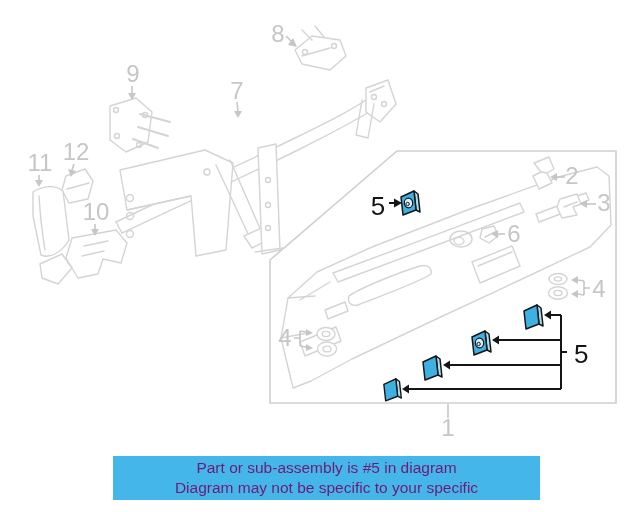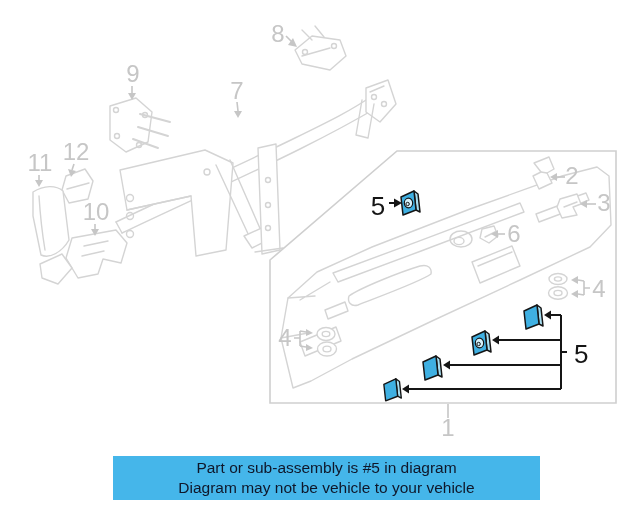--- a/index.html
+++ b/index.html
@@ -214,17 +214,17 @@
 
   <g>
     <use href="#clip-ring" transform="translate(399,188)"></use>
     <use href="#clip-plain" transform="translate(522,302)"></use>
     <use href="#clip-ring" transform="translate(470,328)"></use>
     <use href="#clip-plain" transform="translate(421,353)"></use>
     <use href="#clip-plain" transform="translate(382,376) scale(0.92)"></use>
   </g>
 </svg>
 
-  <div id="banner" style="background: rgb(69, 182, 234); color: #0f172a;">
+  <div id="banner" style="background: rgb(69, 182, 234); color: #701a75;">
     <div>Part or sub-assembly is #5 in diagram</div>
-    <div>Diagram may not be vehicle to your vehicle</div>
+    <div>Diagram may not be specific to your specific</div>
   </div>
 </div>
 
 </body></html>

